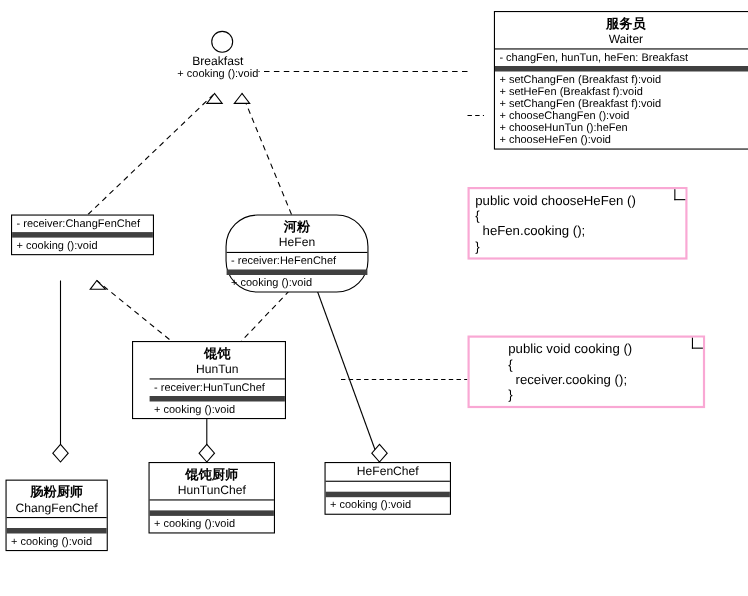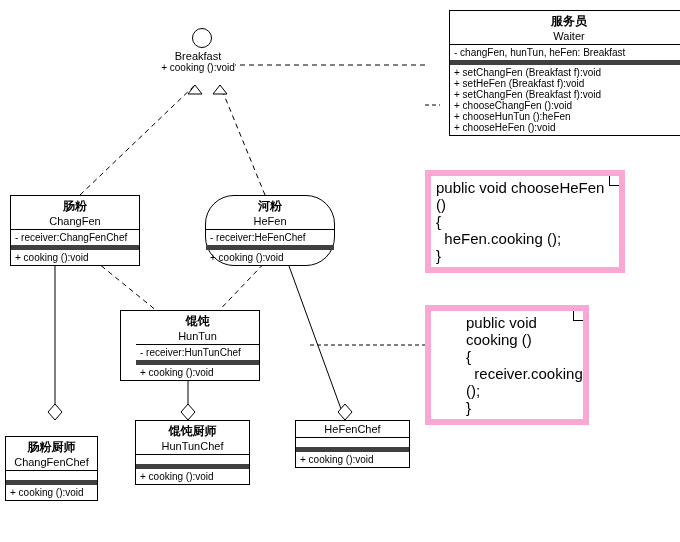--- a/index.html
+++ b/index.html
@@ -44,24 +44,24 @@
     }
     svg#lines {
       position: absolute;
       top: 0; left: 0;
       width: 680px;
       height: 542px;
       pointer-events: none;
     }
     .note-box {
       position: absolute;
-      border: 6px solid #f9a8d4;
+      border: 2px solid #f9a8d4;
       background: #fff;
       text-align: left;
-      font-size: 15px;
+      font-size: 12px;
       padding: 3px 5px;
     }
     .note-corner {
       position: absolute;
       top: 0; right: 0;
       width: 10px;
       height: 10px;
       border-left: 1px solid #000;
       border-bottom: 1px solid #000;
       background: #fff;
@@ -132,24 +132,20 @@
       <div>+ setChangFen (Breakfast f):void</div>
       <div>+ setHeFen (Breakfast f):void</div>
       <div>+ setChangFen (Breakfast f):void</div>
       <div>+ chooseChangFen ():void</div>
       <div>+ chooseHunTun ():heFen</div>
       <div>+ chooseHeFen ():void</div>
     </div>
   </div>
 
   <div class="uml-box" style="left:10px; top:195px; width:130px;">
-    <div class="box-title">
-      <div class="cn">肠粉</div>
-      <div>ChangFen</div>
-    </div>
     <div class="box-section">
       <div>- receiver:ChangFenChef</div>
     </div>
     <div class="box-section">
       <div>+ cooking ():void</div>
     </div>
   </div>
 
   <div class="uml-box" style="left:205px; top:195px; width:130px;border-radius:29px;">
     <div class="box-title">
@@ -210,21 +206,21 @@
   </div>
 
   <div class="note-box" style="left:425px; top:170px; width:200px;">
     <div class="note-corner"></div>
     <div>public void chooseHeFen ()</div>
     <div>{</div>
     <div>&nbsp;&nbsp;heFen.cooking ();</div>
     <div>}</div>
   </div>
 
-  <div class="note-box" style="left:425px; top:305px; width:164px;padding-left:35px;">
+  <div class="note-box" style="left:425px; top:305px; width:216px;padding-left:35px;">
     <div class="note-corner"></div>
     <div>public void cooking ()</div>
     <div>{</div>
     <div>&nbsp;&nbsp;receiver.cooking ();</div>
     <div>}</div>
   </div>
 
 </div>
 
 </body></html>

